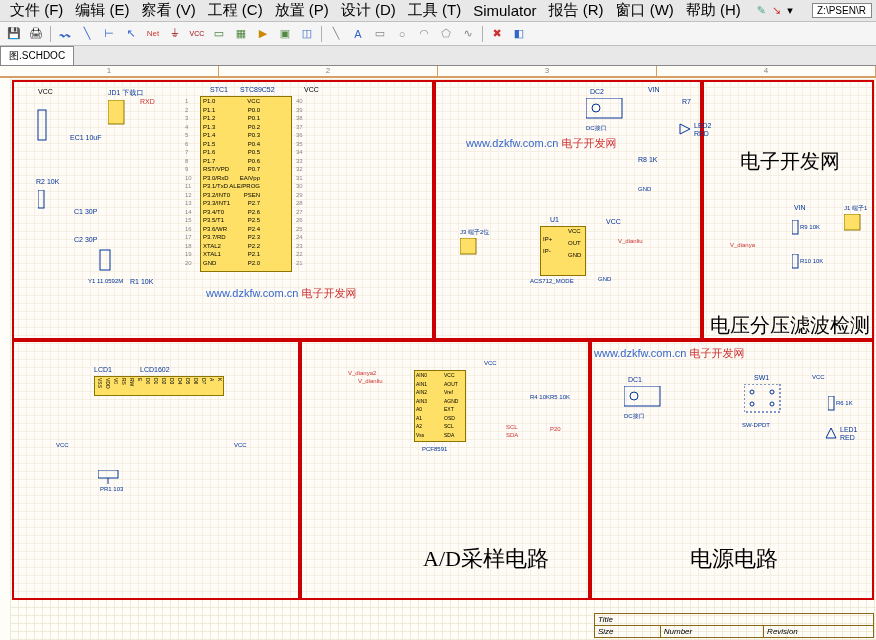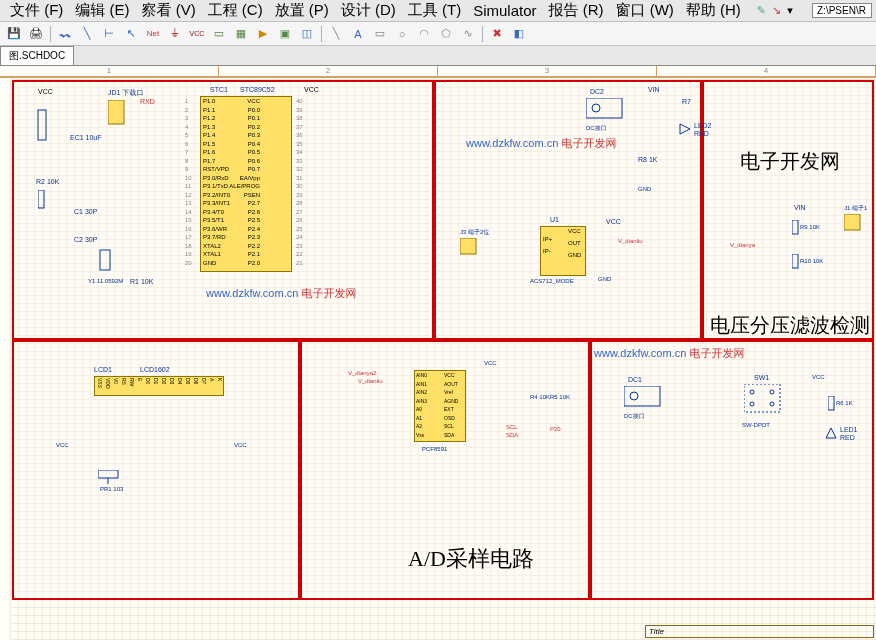--- a/index.html
+++ b/index.html
@@ -353,23 +353,29 @@
     <svg width="8" height="16" style="top:318px;left:818px;">
         <rect width="6" height="14" fill="none" stroke="#003399"></rect>
       </svg>
     <svg width="14" height="14" style="top:348px;left:814px;">
         <polygon points="7,2 12,12 2,12" fill="none" stroke="#003399"></polygon>
       </svg>
     <div class="ref-text" style="top:348px;left:830px;">LED1</div>
     <div class="ref-text" style="top:356px;left:830px;">RED</div>
 
     <div class="block-label" style="top:234px;left:700px;font-size:20px;">电压分压滤波检测</div>
-    <div class="block-label" style="top:466px;left:368px;padding-left:30px;">A/D采样电路</div>
-
-    <table class="title-block" style="bottom:2px;right:2px;width:229px;border-collapse:collapse;font-style:italic;">
+    <div class="block-label" style="top:466px;left:383px;padding-left:30px;">A/D采样电路</div>
+    <div class="block-label" style="top:466px;left:680px;">电源电路</div>
+
+    <table class="title-block" style="bottom:2px;right:2px;width:280px;border-collapse:collapse;font-style:italic;">
       <tbody>
           <tr>
             <td colspan="3">Title</td>
           </tr>
+      <tr>
+        <td>Size</td>
+        <td>Number</td>
+        <td>Revision</td>
+      </tr>
     </tbody>
       </table>
   </div>
 </div>
 
 </body></html>

